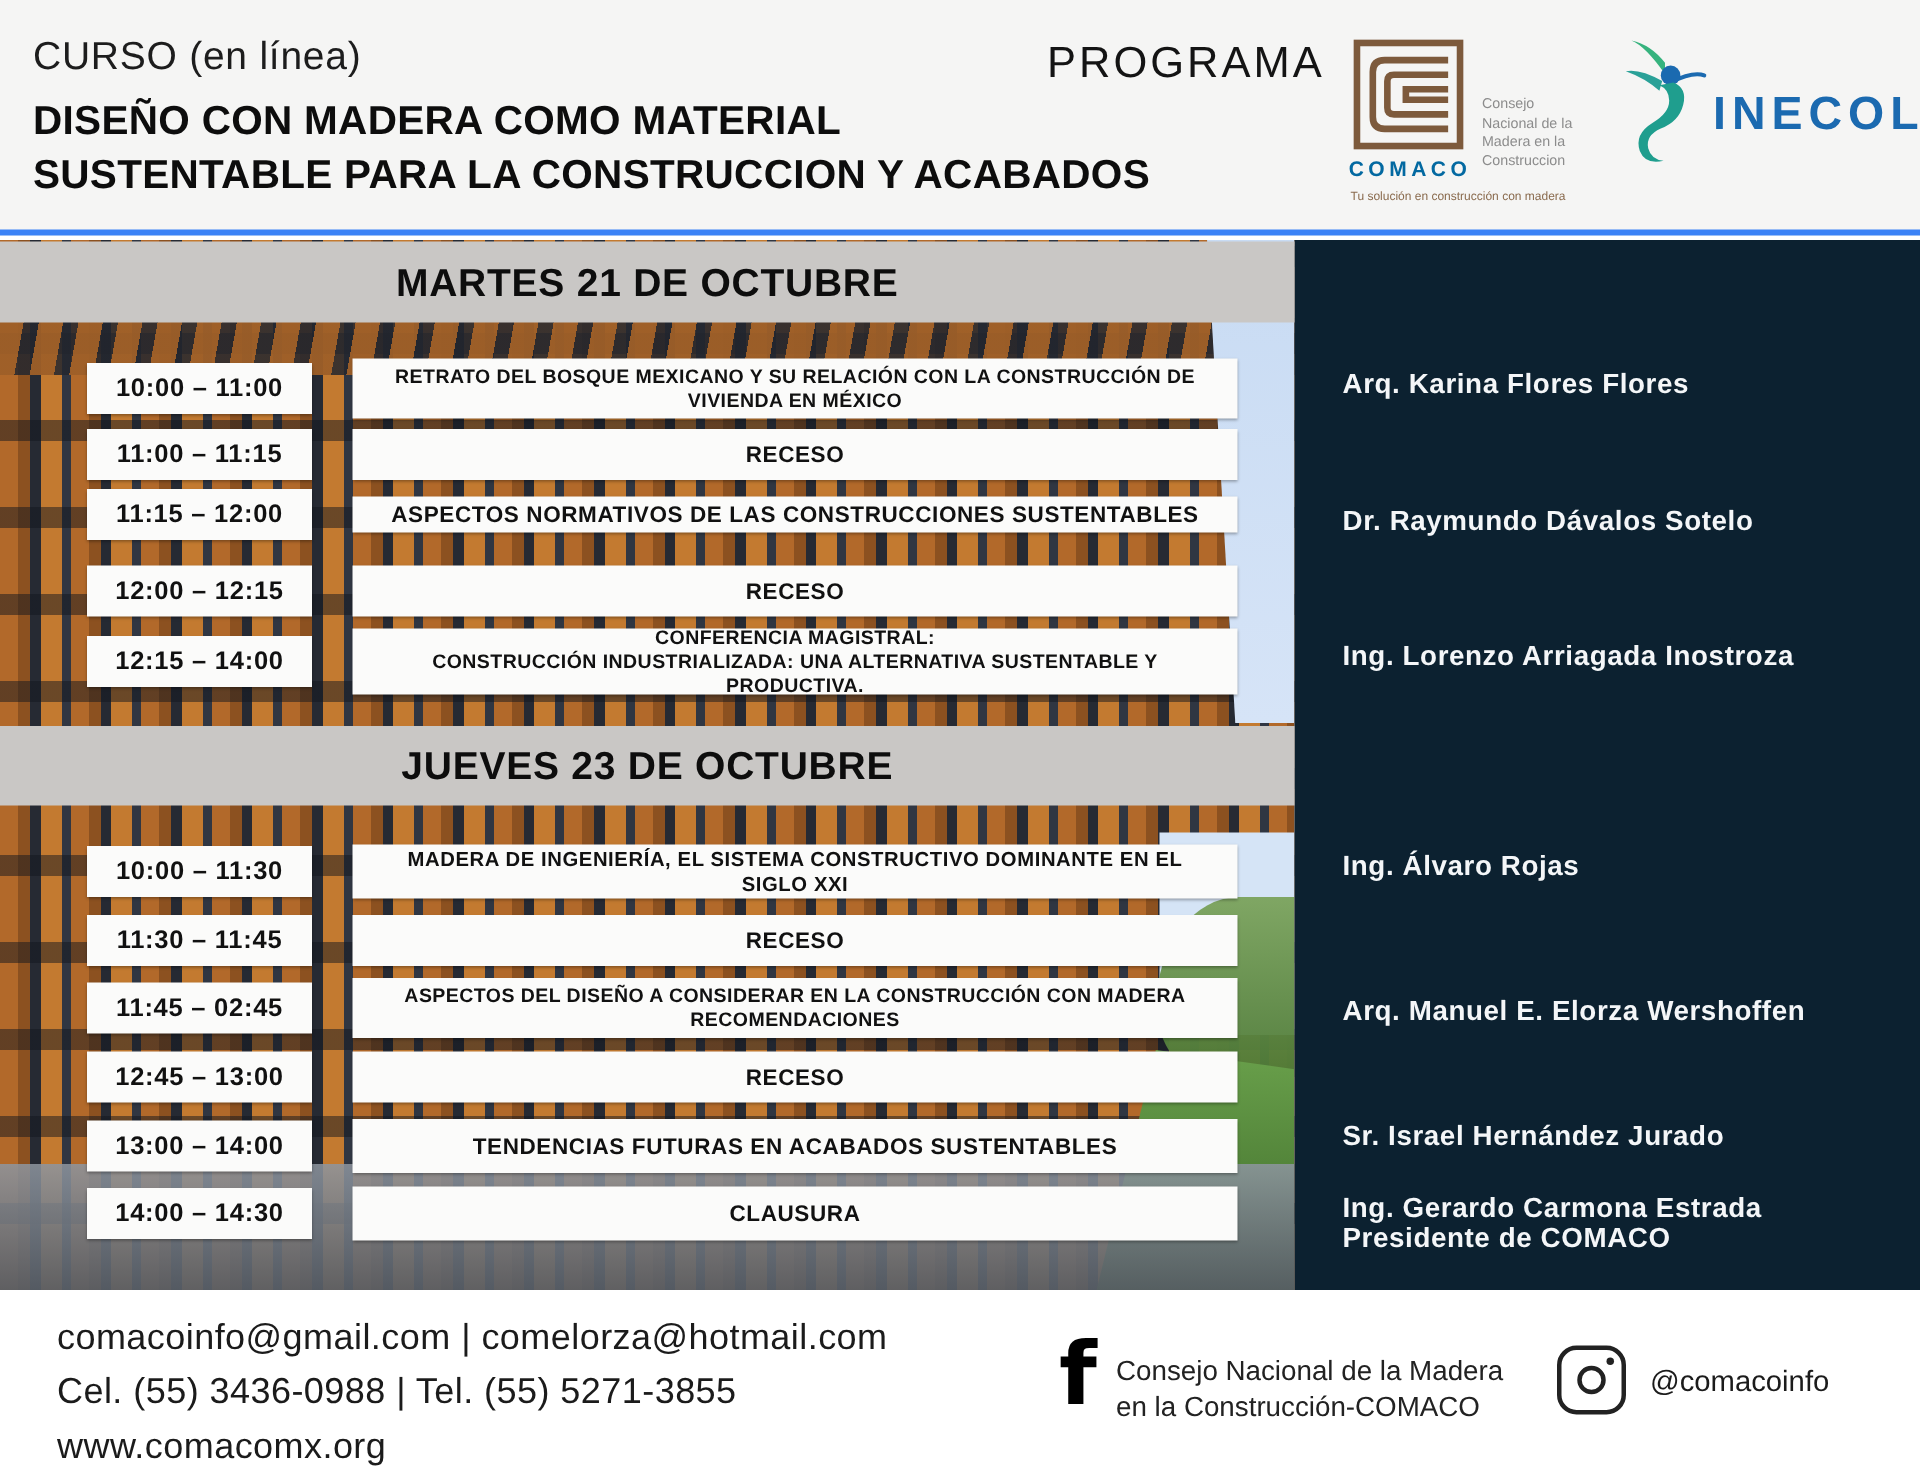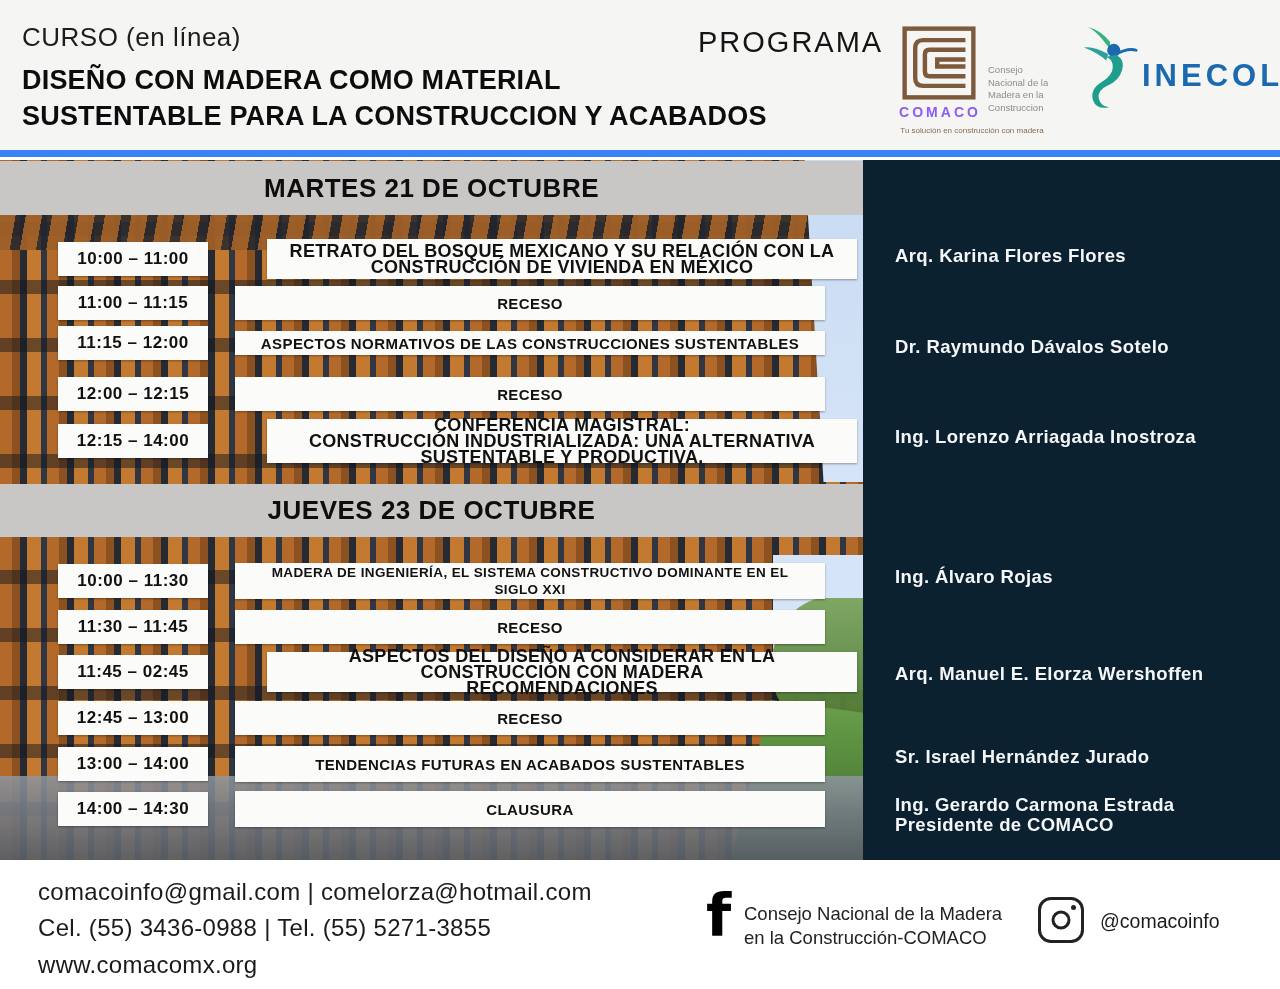--- a/index.html
+++ b/index.html
@@ -1,30 +1,30 @@
 <!DOCTYPE html>
 <html><head>
 <meta charset="utf-8">
 <style>
   * { margin:0; padding:0; box-sizing:border-box; }
   body { background:#ffffff; font-family:"Liberation Sans", sans-serif; }
   .poster { position:relative; width:1280px; height:989px; background:#ffffff; overflow:hidden; }
 
   
   .header { position:absolute; left:0; top:0; width:1280px; height:157px;
-            background:#f5f5f4; border-bottom:7px solid #3b82f6; }
+            background:#f5f5f4; border-bottom:4px solid #3b82f6; }
   .course-label { position:absolute; left:22px; top:22px; font-size:26px; color:#1d1d1d; letter-spacing:.5px; }
   .main-title { position:absolute; left:22px; top:62px; font-size:27px; font-weight:800;
                 color:#0d0d0d; line-height:36px; letter-spacing:.2px; }
   .programa { position:absolute; left:698px; top:26px; font-size:29px; font-weight:500;
               color:#141414; letter-spacing:2px; }
 
   .comaco-icon { position:absolute; left:902px; top:26px; }
   .comaco-wordmark { position:absolute; left:890px; top:104px; width:100px; text-align:center;
-                     font-size:14px; font-weight:700; color:#8b5cf6; letter-spacing:3px; }
+                     font-size:14px; font-weight:700; color:#0369a1; letter-spacing:3px; }
   .comaco-tagline { position:absolute; left:872px; top:126px; width:200px; text-align:center;
                     font-size:8px; color:#8a6b4e; }
   .comaco-desc { position:absolute; left:988px; top:64px; font-size:9.5px; line-height:12.5px; color:#8c8c8c; }
 
   .inecol-bird { position:absolute; left:1082px; top:22px; }
   .inecol-wordmark { position:absolute; left:1142px; top:58px; font-size:31px; font-weight:600;
                      color:#1b6ab0; letter-spacing:4px; }
 
   
   .photo { position:absolute; left:0; top:160px; width:863px; height:700px; overflow:hidden;
@@ -59,21 +59,21 @@
 
   
   .row { position:absolute; left:0; width:863px; }
   .time-box { position:absolute; left:58px; top:50%; transform:translateY(-50%); width:150px; height:34px;
               background:#fbfbfa; box-shadow:0 1px 2px rgba(0,0,0,.35); display:flex; align-items:center;
               justify-content:center; font-size:17px; font-weight:700; color:#111; letter-spacing:.5px; }
   .session-box { position:absolute; left:235px; top:0; width:590px; height:100%;
                  background:#fbfbfa; box-shadow:0 1px 2px rgba(0,0,0,.35); display:flex; flex-direction:column;
                  align-items:center; justify-content:center; text-align:center;
                  font-size:15px; font-weight:700; color:#111; letter-spacing:.4px; line-height:17px; }
-  .session-box.sm { font-size:18px; line-height:16px; letter-spacing:.3px;margin-left:32px; }
+  .session-box.sm { font-size:13px; line-height:16px; letter-spacing:.3px; }
   .session-box.md { font-size:13.5px; }
   .session-box .l1, .session-box .l2 { display:block; max-width:545px; }
   .d1r1 { top:239px; height:40px;border-radius:13px; } .d1r2 { top:286px; height:34px; }
   .d1r3 { top:331px; height:24px; } .d1r4 { top:377px; height:34px; }
   .d1r5 { top:419px; height:44px; }
   .d2r1 { top:563px; height:36px; } .d2r2 { top:610px; height:34px; }
   .d2r3 { top:652px; height:40px; } .d2r4 { top:701px; height:34px; }
   .d2r5 { top:746px; height:36px; } .d2r6 { top:791px; height:36px;padding-left:33px; }
 
   

